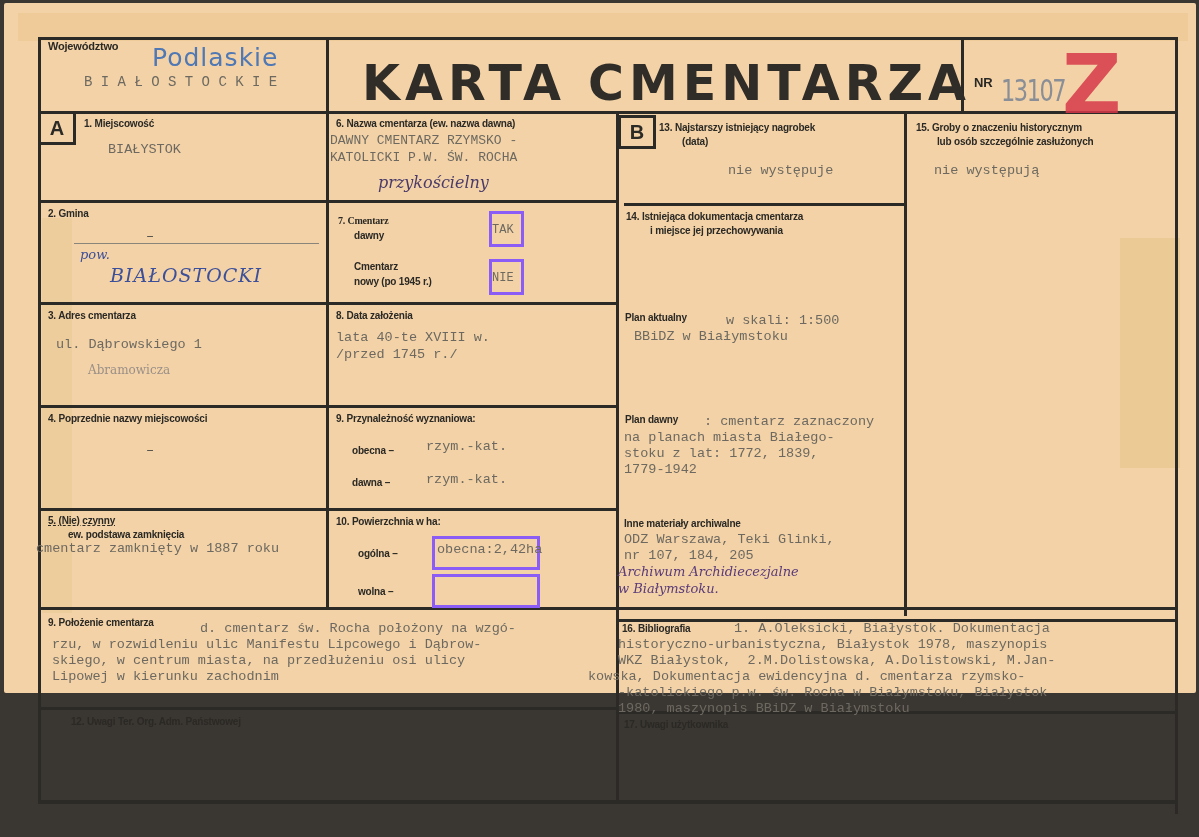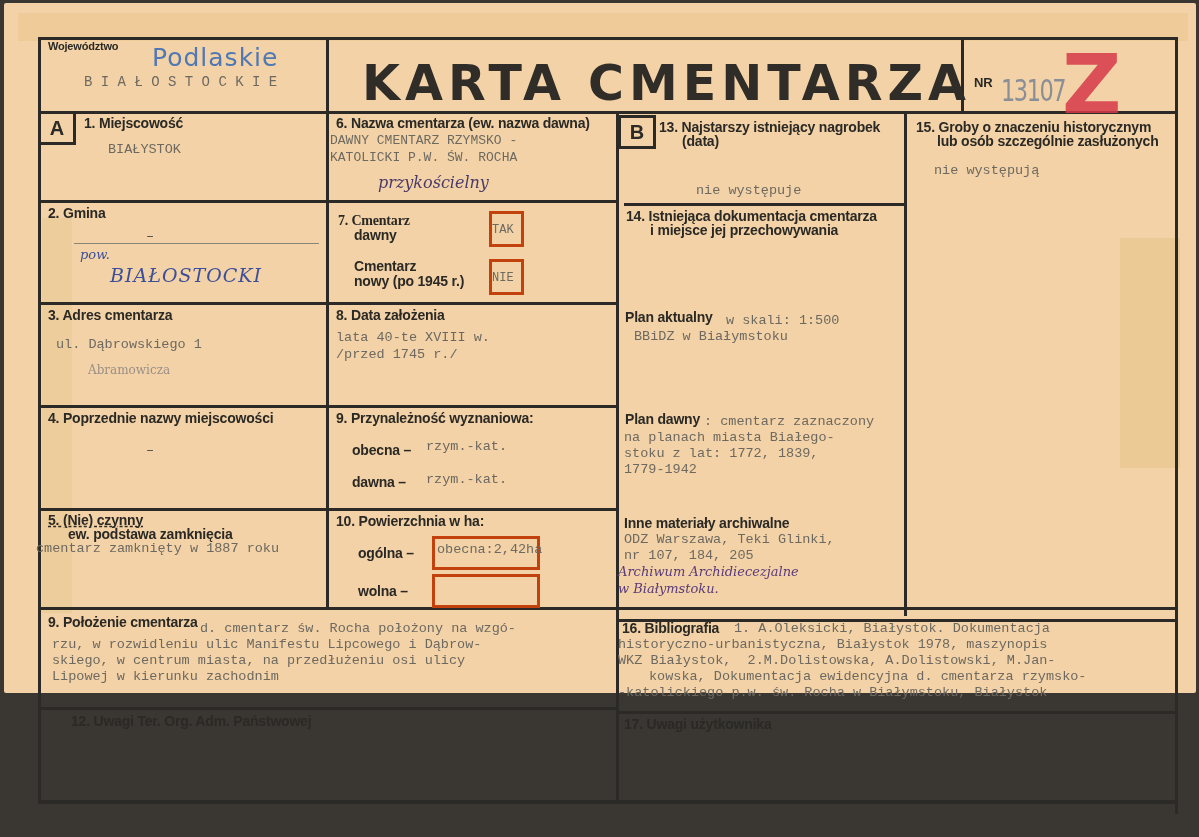--- a/index.html
+++ b/index.html
@@ -14,29 +14,29 @@
     border-radius:2px;
   }
   .tape-top { position:absolute; left:14px; top:10px; width:1170px; height:28px; background:#ecc996; opacity:.8; }
   .tape-left { position:absolute; left:38px; top:215px; width:30px; height:395px; background:#eccb98; opacity:.7; }
   .tape-right { position:absolute; left:1116px; top:235px; width:60px; height:230px; background:#e8c892; opacity:.8; }
 
   .ln { position:absolute; background:#2c2a26; }
   .h { height:3px; }
   .v { width:3px; }
 
-  .lbl { position:absolute; font-family:"Liberation Sans", sans-serif; font-weight:bold; font-size:14px; color:#2b2925; line-height:15px; letter-spacing:-0.2px; }
+  .lbl { position:absolute; font-family:"Liberation Sans", sans-serif; font-weight:bold; font-size:10px; color:#2b2925; line-height:15px; letter-spacing:-0.2px; }
   .tw { position:absolute; font-family:"Liberation Mono", monospace; font-size:13.5px; color:#6d6961; line-height:15px; white-space:pre; }
   .hand { position:absolute; font-family:"DejaVu Serif", serif; font-style:italic; color:#3c4f9a; }
   .hand-purple { position:absolute; font-family:"DejaVu Serif", serif; font-style:italic; color:#5a3a7a; font-size:13px; }
 
   .title { position:absolute; left:358px; top:52px; font-family:"DejaVu Sans", sans-serif; font-weight:bold; font-size:49px; letter-spacing:5px; color:#302d29; }
   .stamp-blue { position:absolute; left:148px; top:40px; font-family:"DejaVu Sans", sans-serif; font-size:25px; color:#4f78b4; letter-spacing:1px; }
   .letterbox { position:absolute; border:3px solid #2c2a26; font-family:"Liberation Sans", sans-serif; font-weight:bold; font-size:20px; color:#2c2a26; text-align:center; }
-  .smallbox { position:absolute; border:3px solid #c2410c; }
+  .smallbox { position:absolute; border:3px solid #8b5cf6; }
   .nr-num { position:absolute; left:997px; top:70px; font-family:"DejaVu Sans", sans-serif; font-size:30px; color:#8a8f97; letter-spacing:-2px; transform:scaleX(0.75); transform-origin:left; }
   .red-z { position:absolute; left:1058px; top:44px; font-family:"DejaVu Sans", sans-serif; font-weight:bold; font-size:82px; color:#d8394a; opacity:.85; line-height:76px; }
 </style>
 </head>
 <body>
 
 <div class="card">
   <div class="tape-top"></div>
   <div class="tape-left"></div>
   <div class="tape-right"></div>
@@ -122,21 +122,21 @@
   <div class="smallbox" style="left:428px;top:533px;width:102px;height:28px;"></div>
   <div class="tw" style="left:433px;top:539px;">obecna:2,42ha</div>
   <div class="lbl" style="left:354px;top:581px;">wolna –</div>
   <div class="smallbox" style="left:428px;top:571px;width:102px;height:28px;">
     <span class="tw" style="left:4px;top:6px;"></span>
   </div>
 
   <div class="letterbox" style="left:614px;top:112px;width:32px;height:28px;line-height:28px;">B</div>
   <div class="lbl" style="left:655px;top:117px;">13. Najstarszy istniejący nagrobek</div>
   <div class="lbl" style="left:678px;top:131px;">(data)</div>
-  <div class="tw" style="left:692px;top:160px;margin-top:20px;">nie występuje</div>
+  <div class="tw" style="left:724px;top:160px;">nie występuje</div>
 
   <div class="lbl" style="left:912px;top:117px;">15. Groby o znaczeniu historycznym</div>
   <div class="lbl" style="left:933px;top:131px;">lub osób szczególnie zasłużonych</div>
   <div class="tw" style="left:930px;top:160px;">nie występują</div>
 
   <div class="lbl" style="left:622px;top:206px;">14. Istniejąca dokumentacja cmentarza</div>
   <div class="lbl" style="left:646px;top:220px;">i miejsce jej przechowywania</div>
 
   <div class="lbl" style="left:621px;top:307px;">Plan aktualny</div>
   <div class="tw" style="left:722px;top:310px;">w skali: 1:500</div>
@@ -157,20 +157,21 @@
   <div class="lbl" style="left:44px;top:612px;">9. Położenie cmentarza</div>
   <div class="tw" style="left:196px;top:618px;">d. cmentarz św. Rocha położony na wzgó-</div>
   <div class="tw" style="left:48px;top:634px;">rzu, w rozwidleniu ulic Manifestu Lipcowego i Dąbrow-</div>
   <div class="tw" style="left:48px;top:650px;">skiego, w centrum miasta, na przedłużeniu osi ulicy</div>
   <div class="tw" style="left:48px;top:666px;">Lipowej w kierunku zachodnim</div>
 
   <div class="lbl" style="left:618px;top:618px;">16. Bibliografia</div>
   <div class="tw" style="left:730px;top:618px;">1. A.Oleksicki, Białystok. Dokumentacja</div>
   <div class="tw" style="left:614px;top:634px;">historyczno-urbanistyczna, Białystok 1978, maszynopis</div>
   <div class="tw" style="left:614px;top:650px;">WKZ Białystok,  2.M.Dolistowska, A.Dolistowski, M.Jan-</div>
-  <div class="tw" style="left:645px;top:666px;">kowska, Dokumentacja ewidencyjna d. cmentarza rzymsko-</div>
+  <div class="tw" style="left:584px;top:666px;">kowska, Dokumentacja ewidencyjna d. cmentarza rzymsko-</div>
   <div class="tw" style="left:614px;top:682px;">-katolickiego p.w. św. Rocha w Białymstoku, Białystok</div>
+  <div class="tw" style="left:614px;top:698px;">1980, maszynopis BBiDZ w Białymstoku</div>
 
   <div class="lbl" style="left:44px;top:711px;margin-left:23px;">12. Uwagi Ter. Org. Adm. Państwowej</div>
   <div class="tw" style="left:48px;top:735px;"></div>
   <div class="lbl" style="left:620px;top:714px;">17. Uwagi użytkownika</div>
   <div class="tw" style="left:620px;top:735px;"></div>
 </div>
 
 </body></html>

